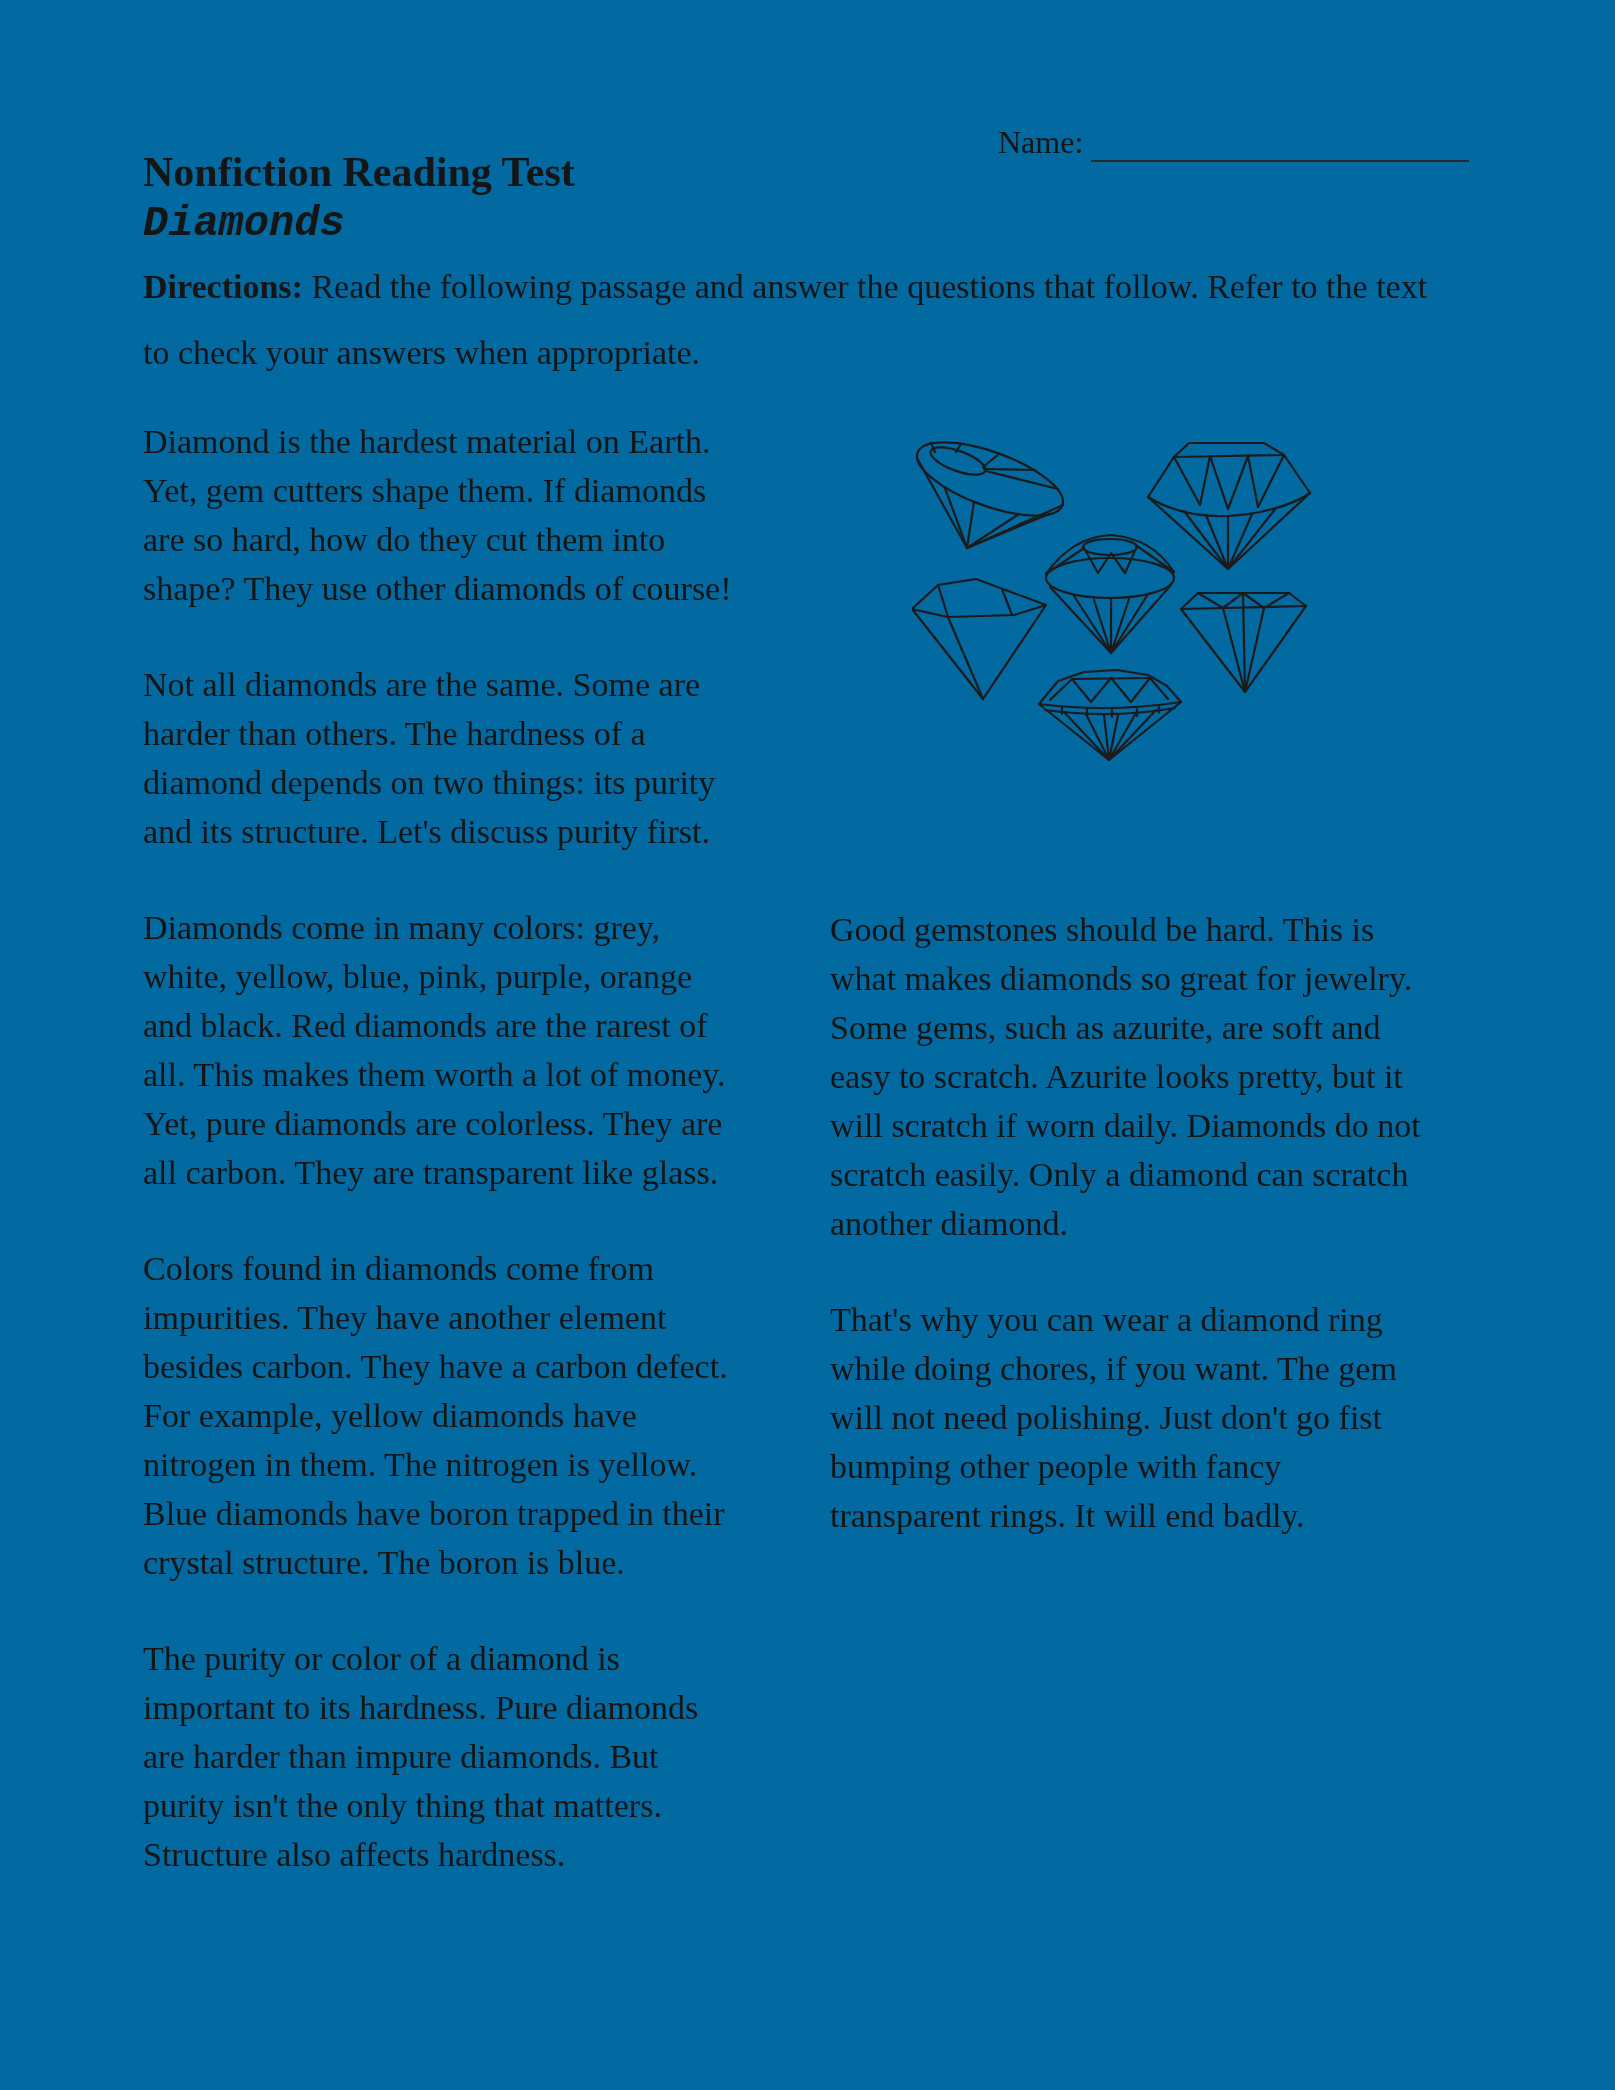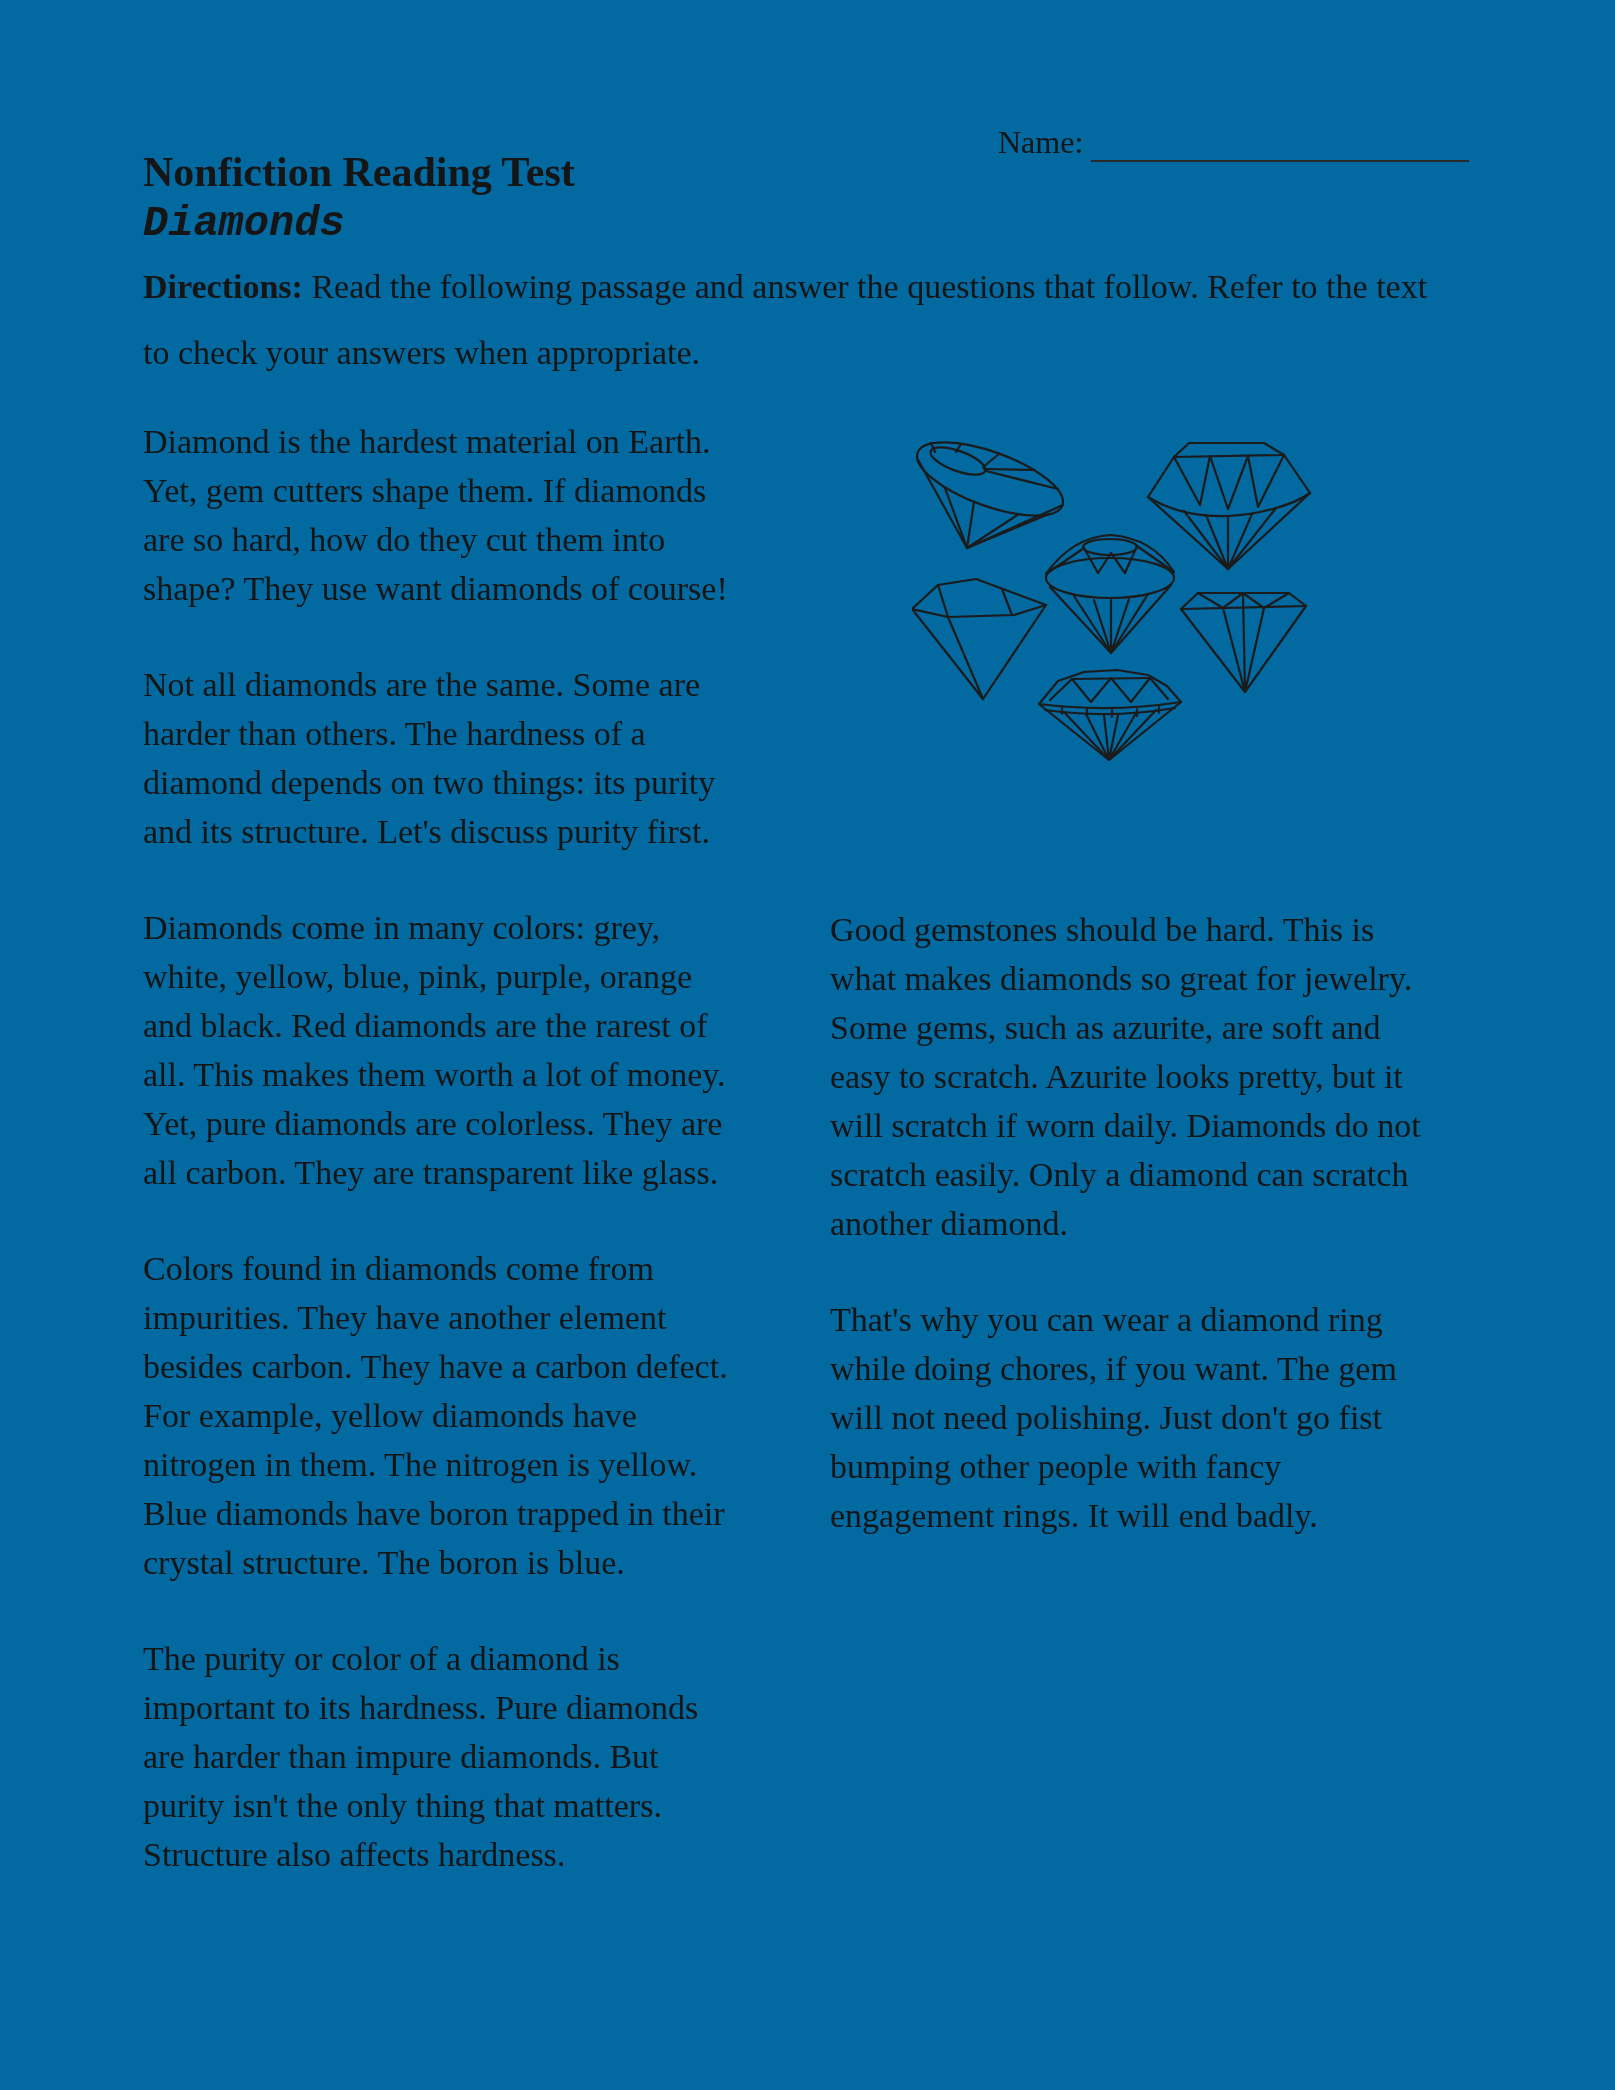--- a/index.html
+++ b/index.html
@@ -53,21 +53,21 @@
     <h2 class="doc-subtitle">Diamonds</h2>
   </div>
 
   <p class="directions"><b>Directions:</b><span> Read the following passage and answer the questions that follow. Refer to the text
 to check your answers when appropriate.</span></p>
 
   <div class="col col-left" id="col-left">
       <p class="body-par">Diamond is the hardest material on Earth.
 Yet, gem cutters shape them. If diamonds
 are so hard, how do they cut them into
-shape? They use want diamonds of course!</p>
+shape? They use other diamonds of course!</p>
       <p class="body-par">Not all diamonds are the same. Some are
 harder than others. The hardness of a
 diamond depends on two things: its purity
 and its structure. Let's discuss purity first.</p>
       <p class="body-par">Diamonds come in many colors: grey,
 white, yellow, blue, pink, purple, orange
 and black. Red diamonds are the rarest of
 all. This makes them worth a lot of money.
 Yet, pure diamonds are colorless. They are
 all carbon. They are transparent like glass.</p>
@@ -151,17 +151,17 @@
 what makes diamonds so great for jewelry.
 Some gems, such as azurite, are soft and
 easy to scratch. Azurite looks pretty, but it
 will scratch if worn daily. Diamonds do not
 scratch easily. Only a diamond can scratch
 another diamond.</p>
         <p class="body-par">That's why you can wear a diamond ring
 while doing chores, if you want. The gem
 will not need polishing. Just don't go fist
 bumping other people with fancy
-engagement rings. It will end badly.</p>
+transparent rings. It will end badly.</p>
       </div>
   </div>
 
 </div>
 
 </body></html>

